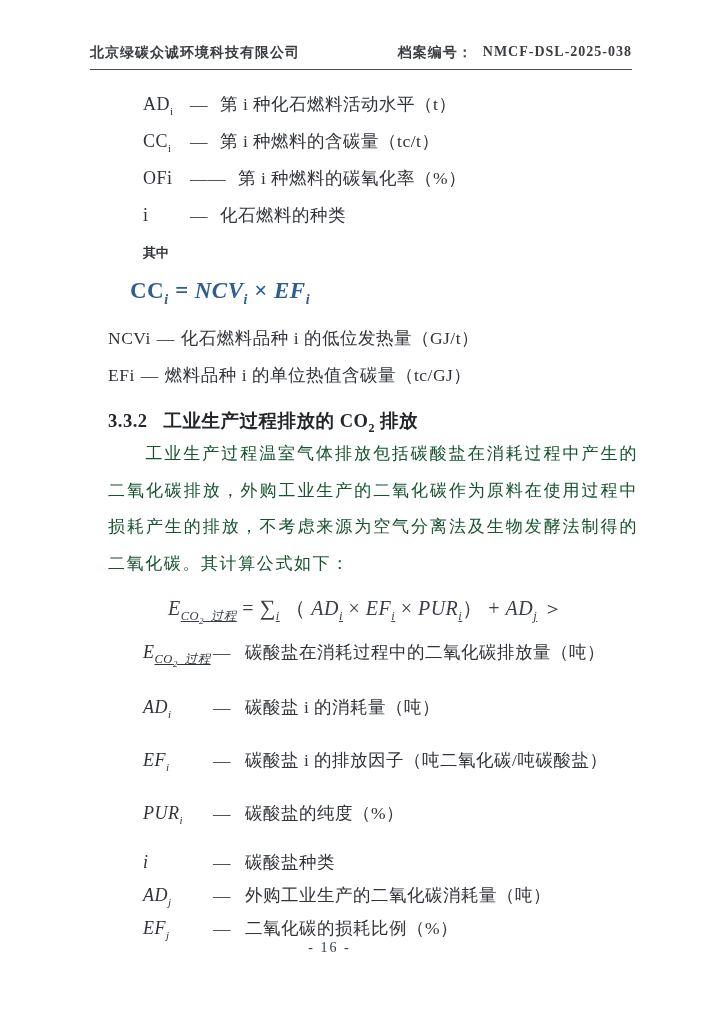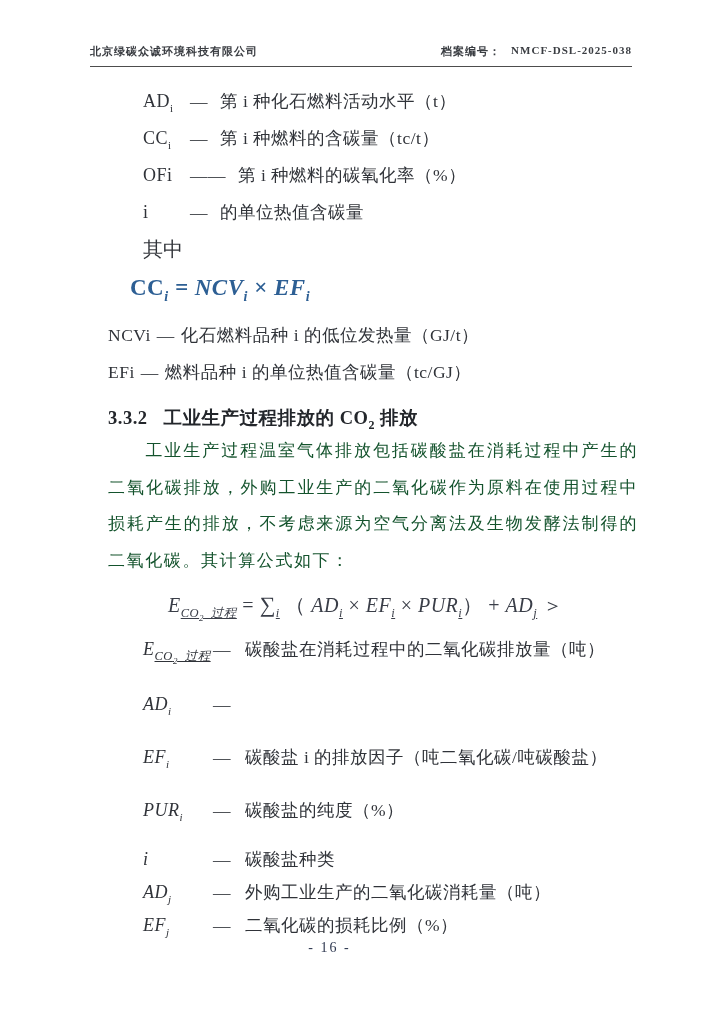--- a/index.html
+++ b/index.html
@@ -5,33 +5,33 @@
   html,body{margin:0;padding:0;}
   body{
     width:723px;height:1024px;background:#ffffff;position:relative;
     font-family:"Liberation Serif","DejaVu Serif",serif;
     color:#303339;overflow:hidden;
   }
   .header{
     margin:44px 91px 16px 90px;
     display:flex;justify-content:space-between;align-items:flex-end;
     border-bottom:1.5px solid #4d4d4d;padding-bottom:7px;
-    font-size:11px;font-weight:bold;color:#3a3d42;letter-spacing:1px;
+    font-size:14px;font-weight:bold;color:#3a3d42;letter-spacing:1px;
     white-space:nowrap;
   }
   .archive{display:flex;gap:10px;}
   .content{margin:0 85px 0 108px;}
   
   .def1{margin-top:16px;padding-left:35px;}
   .def-row{display:flex;align-items:baseline;line-height:37px;font-size:17.5px;
     letter-spacing:0.5px;white-space:nowrap;}
   .def1 .term{width:47px;flex:none;font-size:18px;}
   .def1 .dash{margin-right:12px;}
   sub{font-size:11px;line-height:0;}
-  .among{padding-left:35px;line-height:37px;font-size:20px;}
+  .among{padding-left:35px;line-height:37px;font-size:13px;font-weight:bold;}
   
   .formula1{
     margin-left:22px;line-height:40px;font-size:23px;font-weight:bold;
     color:#2d5f94;font-style:italic;letter-spacing:0.5px;white-space:nowrap;
   }
   .formula1 .up{font-style:normal;}
   .formula1 sub{font-size:14px;}
   
   .ncv-row{display:flex;align-items:baseline;gap:6px;line-height:37px;
     font-size:17.5px;letter-spacing:0.5px;white-space:nowrap;}
@@ -94,21 +94,21 @@
       <span class="desc">第 i 种燃料的含碳量（tc/t）</span>
     </div>
     <div class="def-row">
       <span class="term"><span>OFi</span><sub></sub></span>
       <span class="dash">——</span>
       <span class="desc">第 i 种燃料的碳氧化率（%）</span>
     </div>
     <div class="def-row">
       <span class="term"><span>i</span><sub></sub></span>
       <span class="dash">—</span>
-      <span class="desc">的单位热值含碳量</span>
+      <span class="desc">化石燃料的种类</span>
     </div>
   </div>
 
   <div class="among">其中</div>
 
   <div class="formula1">
     <span class="up">CC</span><sub>i</sub>
     <span class="up"> </span><span>=</span><span class="up"> </span>
     <span>NCV</span><sub>i</sub>
     <span class="up"> </span><span class="up">×</span><span class="up"> </span>
@@ -150,20 +150,21 @@
 
   <div class="def2">
     <div class="def-row">
       <span class="term"><span>E</span><span class="fsub"><span>CO</span><span class="fsubsub">2</span><span>_过程</span></span></span>
       <span class="dash">—</span>
       <span class="desc">碳酸盐在消耗过程中的二氧化碳排放量（吨）</span>
     </div>
     <div class="def-row r2">
       <span class="term"><span>AD</span><sub>i</sub></span>
       <span class="dash">—</span>
+      <span class="desc">碳酸盐 i 的消耗量（吨）</span>
     </div>
     <div class="def-row r3">
       <span class="term"><span>EF</span><sub>i</sub></span>
       <span class="dash">—</span>
       <span class="desc">碳酸盐 i 的排放因子（吨二氧化碳/吨碳酸盐）</span>
     </div>
     <div class="def-row r4">
       <span class="term"><span>PUR</span><sub>i</sub></span>
       <span class="dash">—</span>
       <span class="desc">碳酸盐的纯度（%）</span>

